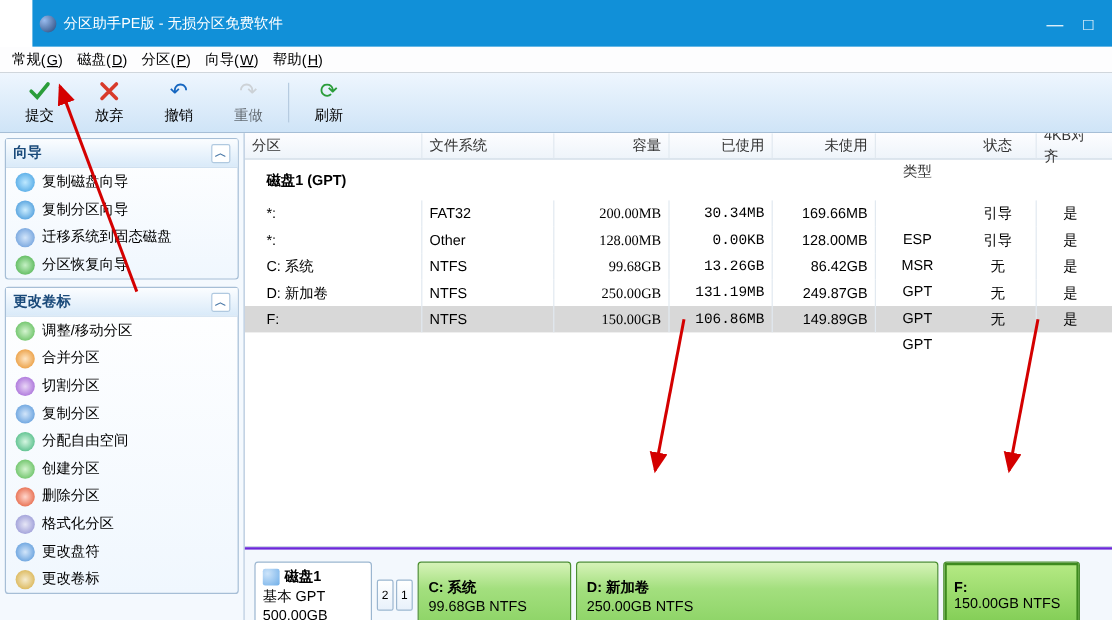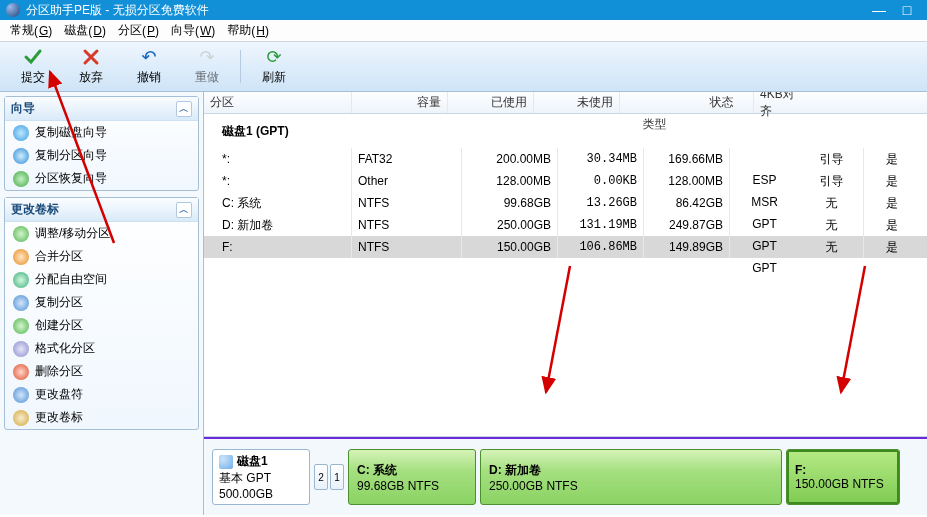--- a/index.html
+++ b/index.html
@@ -1,19 +1,19 @@
 <!DOCTYPE html>
 <html><head>
 <meta charset="utf-8">
 <style>
 * { margin: 0; padding: 0; box-sizing: border-box; font-family: "Microsoft YaHei", SimSun, sans-serif; font-size: 12px; }
 body { width: 927px; height: 517px; overflow: hidden; background: #fff; position: relative; }
 
 
-.titlebar { height: 20px; background: #1190d8; color: #fff; display: flex; align-items: center; padding: 0 6px; }
+.titlebar { height: 39px; background: #1190d8; color: #fff; display: flex; align-items: center; padding: 0 6px; margin-left: 27px; }
 .titlebar .icon { width: 14px; height: 14px; border-radius: 50%; background: radial-gradient(circle at 4px 4px, #9be, #247); margin-right: 6px; }
 .titlebar .title-text { flex: 1; }
 .titlebar .win-btn { width: 28px; height: 18px; display: flex; align-items: center; justify-content: center; font-size: 14px; cursor: default; }
 
 
 .menubar { height: 22px; background: #fdfdfe; border-bottom: 1px solid #d0d6dc; display: flex; align-items: center; padding: 0 4px; }
 .menuitem { padding: 0 6px; height: 100%; display: flex; align-items: center; cursor: default; }
 .menuitem .ul { text-decoration: underline; margin-left: 1px; }
 
 
@@ -40,21 +40,21 @@
 .pi-icon { width: 16px; height: 16px; border-radius: 50%; display: flex; align-items: center; justify-content: center; }
 
 
 .content { flex: 1; display: flex; flex-direction: column; background: #fff; }
 .table-wrap { flex: 1; overflow: hidden; border-bottom: 1px solid #c9d6e3; }
 .thead { height: 22px; background: linear-gradient(#fdfdff,#eef4fa); border-bottom: 1px solid #c9d6e3; display: flex; }
 .th, .td { border-right: 1px solid #e2e9f0; display: flex; align-items: center; padding: 0 6px; }
 .th { color: #333; }
 .c-part { width: 148px; }
 .c-fs { width: 110px; text-align: left; justify-content: flex-start; }
-.c-cap { width: 96px; justify-content: flex-end; }
+.c-cap { width: 96px; justify-content: flex-end; font-family: Liberation Serif, serif; }
 .c-used { width: 86px; justify-content: flex-end; font-family: Liberation Mono, monospace; }
 .c-free { width: 86px; justify-content: flex-end; }
 .c-type { width: 70px; justify-content: center; margin-top: 32px; }
 .c-stat { width: 64px; justify-content: center; }
 .c-4k { width: 56px; justify-content: center; border-right: none; }
 .disk-title { height: 34px; display: flex; align-items: center; padding: 0 10px 0 18px; font-weight: bold; }
 .trow { height: 22px; display: flex; }
 .trow .c-part { padding-left: 18px; }
 .trow.selected { background: #d8d8d8; }
 
@@ -135,74 +135,83 @@
       </div>
       <div class="panel-item">
           <span class="pi-icon" style="background:radial-gradient(circle,#bde8ff,#3a9be0)"></span>
           <span>复制磁盘向导</span>
         </div>
       <div class="panel-item">
           <span class="pi-icon" style="background:radial-gradient(circle,#cdeeff,#2f8ad4)"></span>
           <span>复制分区向导</span>
         </div>
       <div class="panel-item">
+          <span class="pi-icon" style="background:radial-gradient(circle,#d2e5fa,#5c93d6)"></span>
+          <span>迁移系统到固态磁盘</span>
+        </div>
+      <div class="panel-item">
           <span class="pi-icon" style="background:radial-gradient(circle,#c4f0c4,#3faa3f)"></span>
           <span>分区恢复向导</span>
         </div>
     </div>
 
     <div class="panel">
       <div class="panel-header">
         <span>更改卷标</span>
           <span class="spacer"></span>
         <span class="collapse-btn">︿</span>
       </div>
       <div class="panel-item">
           <span class="pi-icon" style="background:radial-gradient(circle,#d4f4d0,#4fb54a)"></span>
           <span>调整/移动分区</span>
         </div>
       <div class="panel-item">
           <span class="pi-icon" style="background:radial-gradient(circle,#ffe6c4,#e58a1e)"></span>
           <span>合并分区</span>
         </div>
       <div class="panel-item">
+          <span class="pi-icon" style="background:radial-gradient(circle,#e8d5f6,#9a58d3)"></span>
+          <span>切割分区</span>
+        </div>
+      <div class="panel-item">
+          <span class="pi-icon" style="background:radial-gradient(circle,#d2e5fa,#4a8fd6)"></span>
+          <span>复制分区</span>
+        </div>
+      <div class="panel-item">
           <span class="pi-icon" style="background:radial-gradient(circle,#d5f6e1,#36b074)"></span>
           <span>分配自由空间</span>
         </div>
       <div class="panel-item">
-          <span class="pi-icon" style="background:radial-gradient(circle,#d2e5fa,#4a8fd6)"></span>
-          <span>复制分区</span>
-        </div>
-      <div class="panel-item">
           <span class="pi-icon" style="background:radial-gradient(circle,#d4f4d0,#4fb54a)"></span>
           <span>创建分区</span>
         </div>
       <div class="panel-item">
+          <span class="pi-icon" style="background:radial-gradient(circle,#ffd6cc,#e04e2a)"></span>
+          <span>删除分区</span>
+        </div>
+      <div class="panel-item">
           <span class="pi-icon" style="background:radial-gradient(circle,#e6e6f6,#8a8ad0)"></span>
           <span>格式化分区</span>
-        </div>
-      <div class="panel-item">
-          <span class="pi-icon" style="background:radial-gradient(circle,#ffd6cc,#e04e2a)"></span>
-          <span>删除分区</span>
         </div>
       <div class="panel-item">
           <span class="pi-icon" style="background:radial-gradient(circle,#d2e5fa,#4a8fd6)"></span>
           <span>更改盘符</span>
         </div>
       <div class="panel-item">
           <span class="pi-icon" style="background:radial-gradient(circle,#f6eccf,#d3a838)"></span>
           <span>更改卷标</span>
         </div>
     </div>
   </div>
 
   <div class="content">
     <div class="table-wrap">
       <div class="thead">
         <div class="th c-part">分区</div>
+        <div class="th c-fs">文件系统</div>
         <div class="th c-cap">容量</div>
         <div class="th c-used">已使用</div>
         <div class="th c-free">未使用</div>
         <div class="th c-type">类型</div>
         <div class="th c-stat">状态</div>
         <div class="th c-4k">4KB对齐</div>
       </div>
       <div class="disk-title">磁盘1  (GPT)</div>
       <div id="rows">
           <div class="trow">

